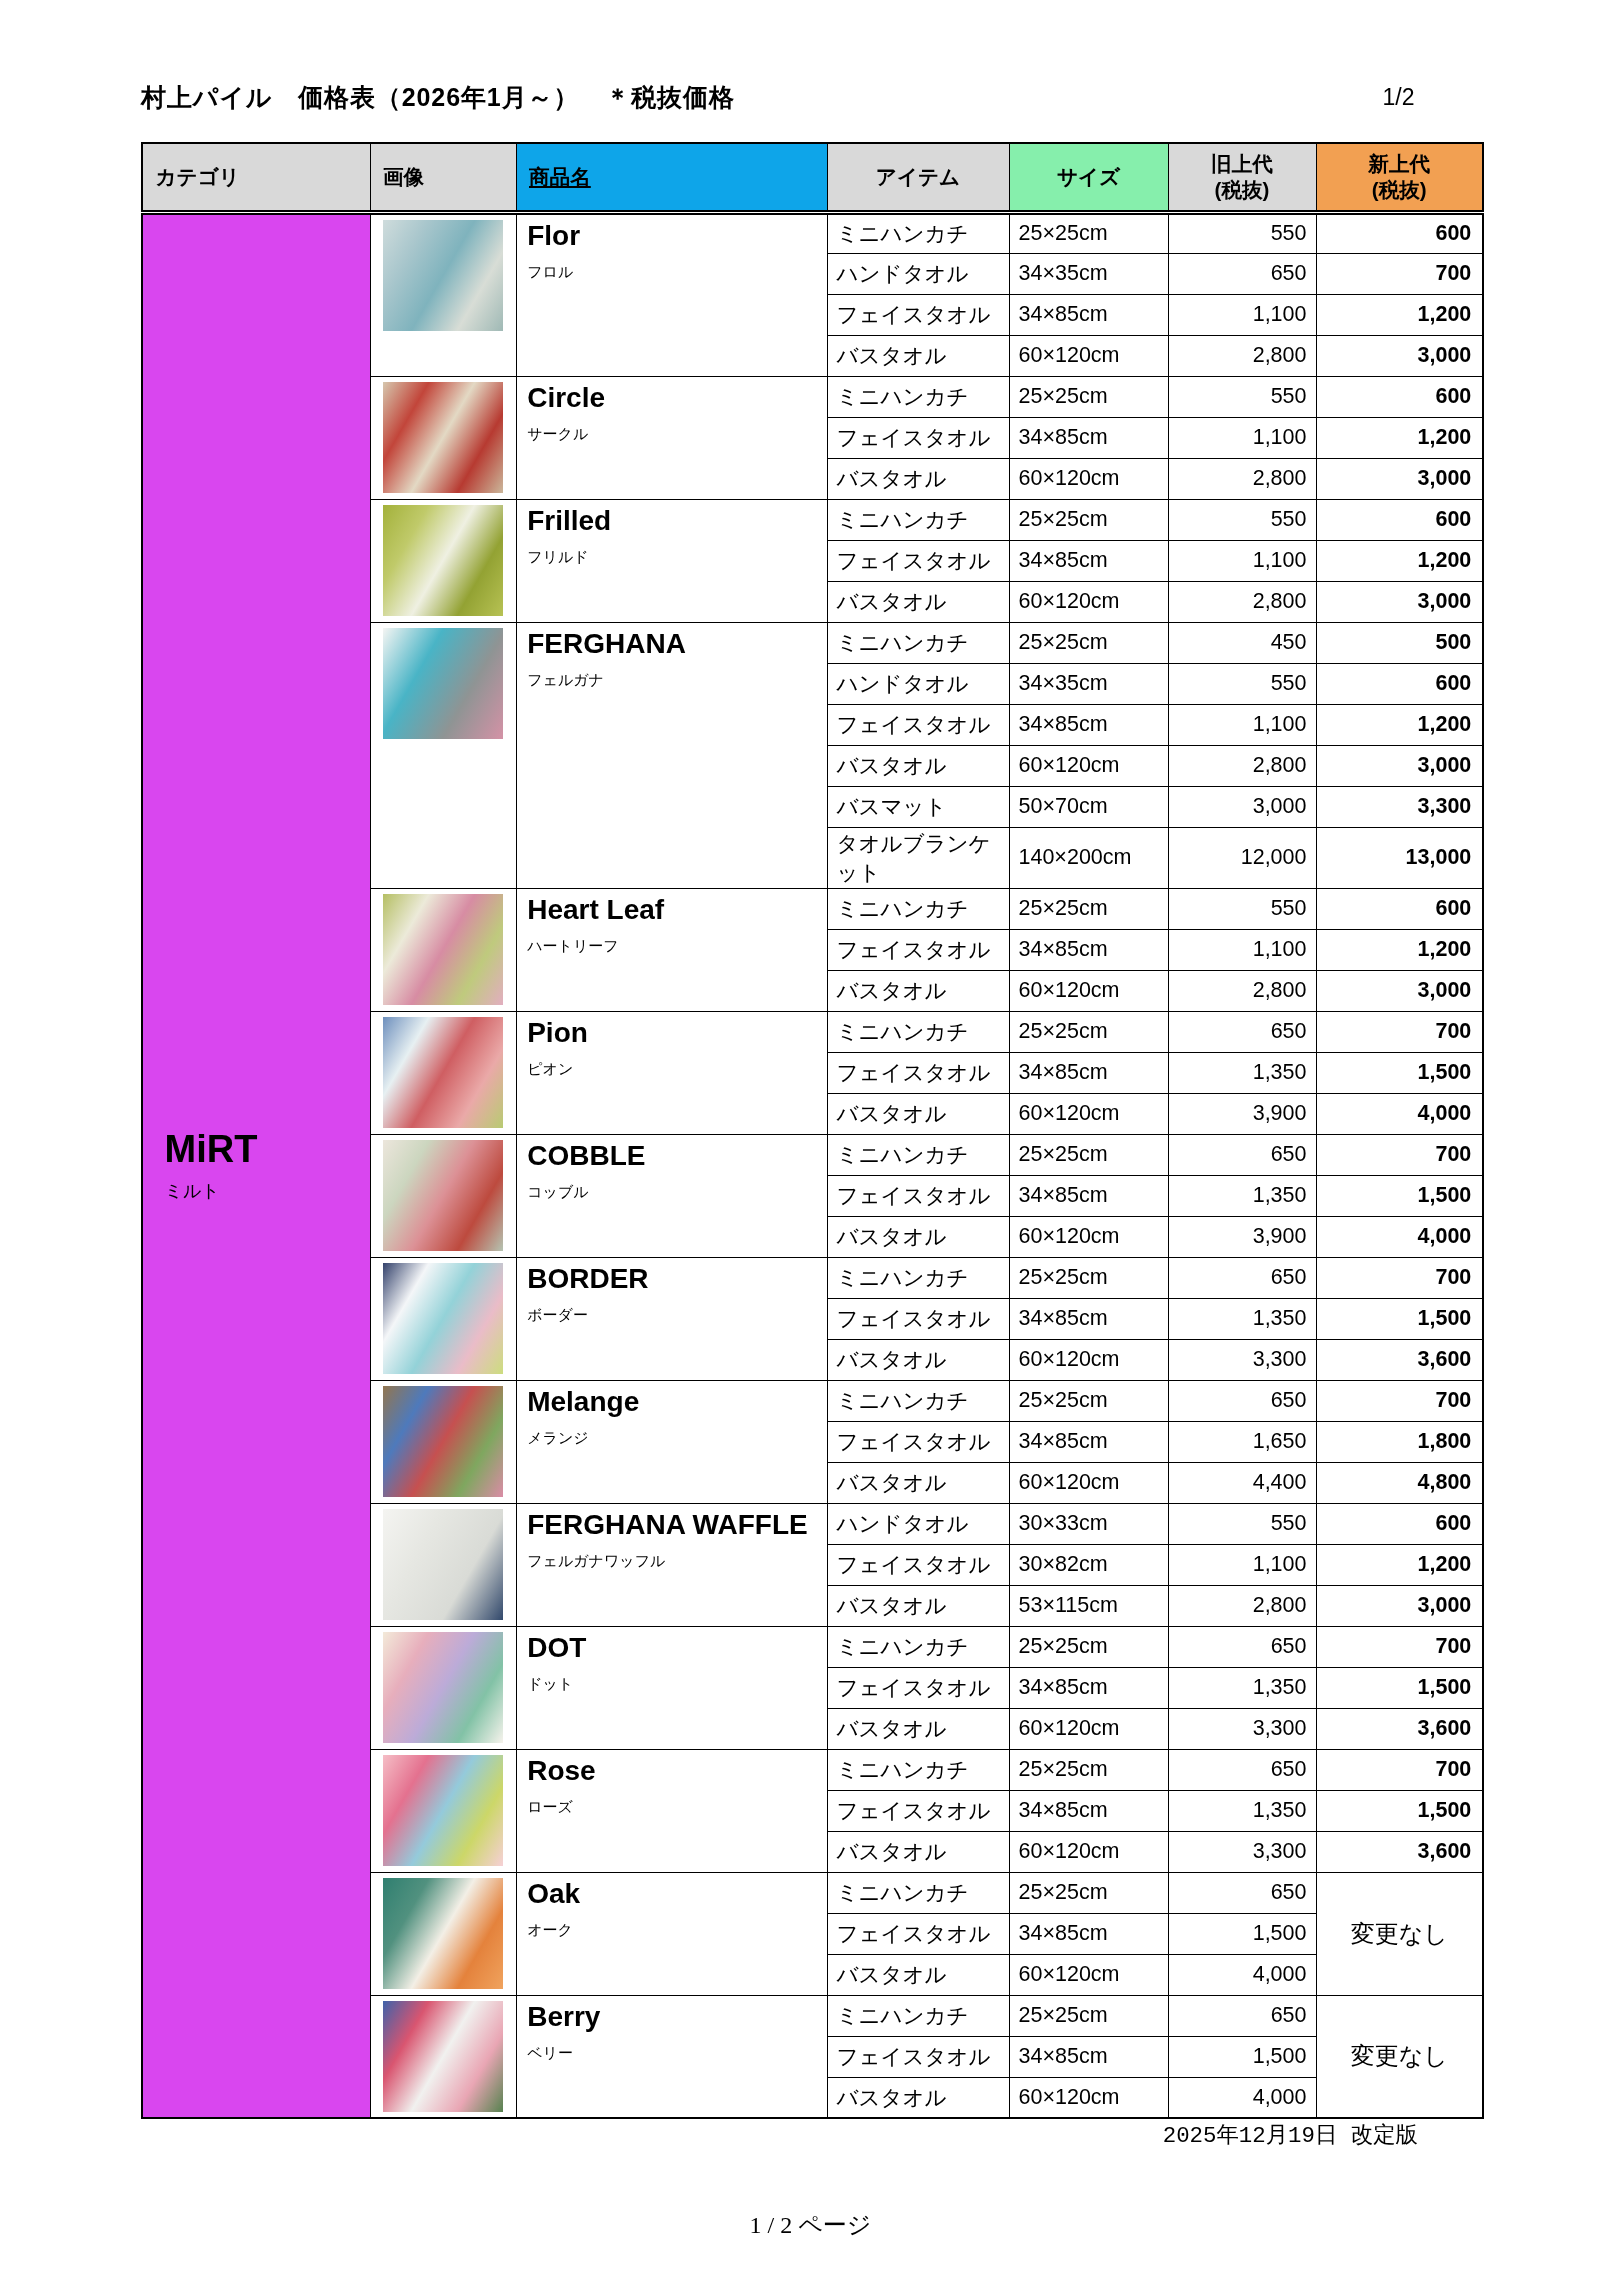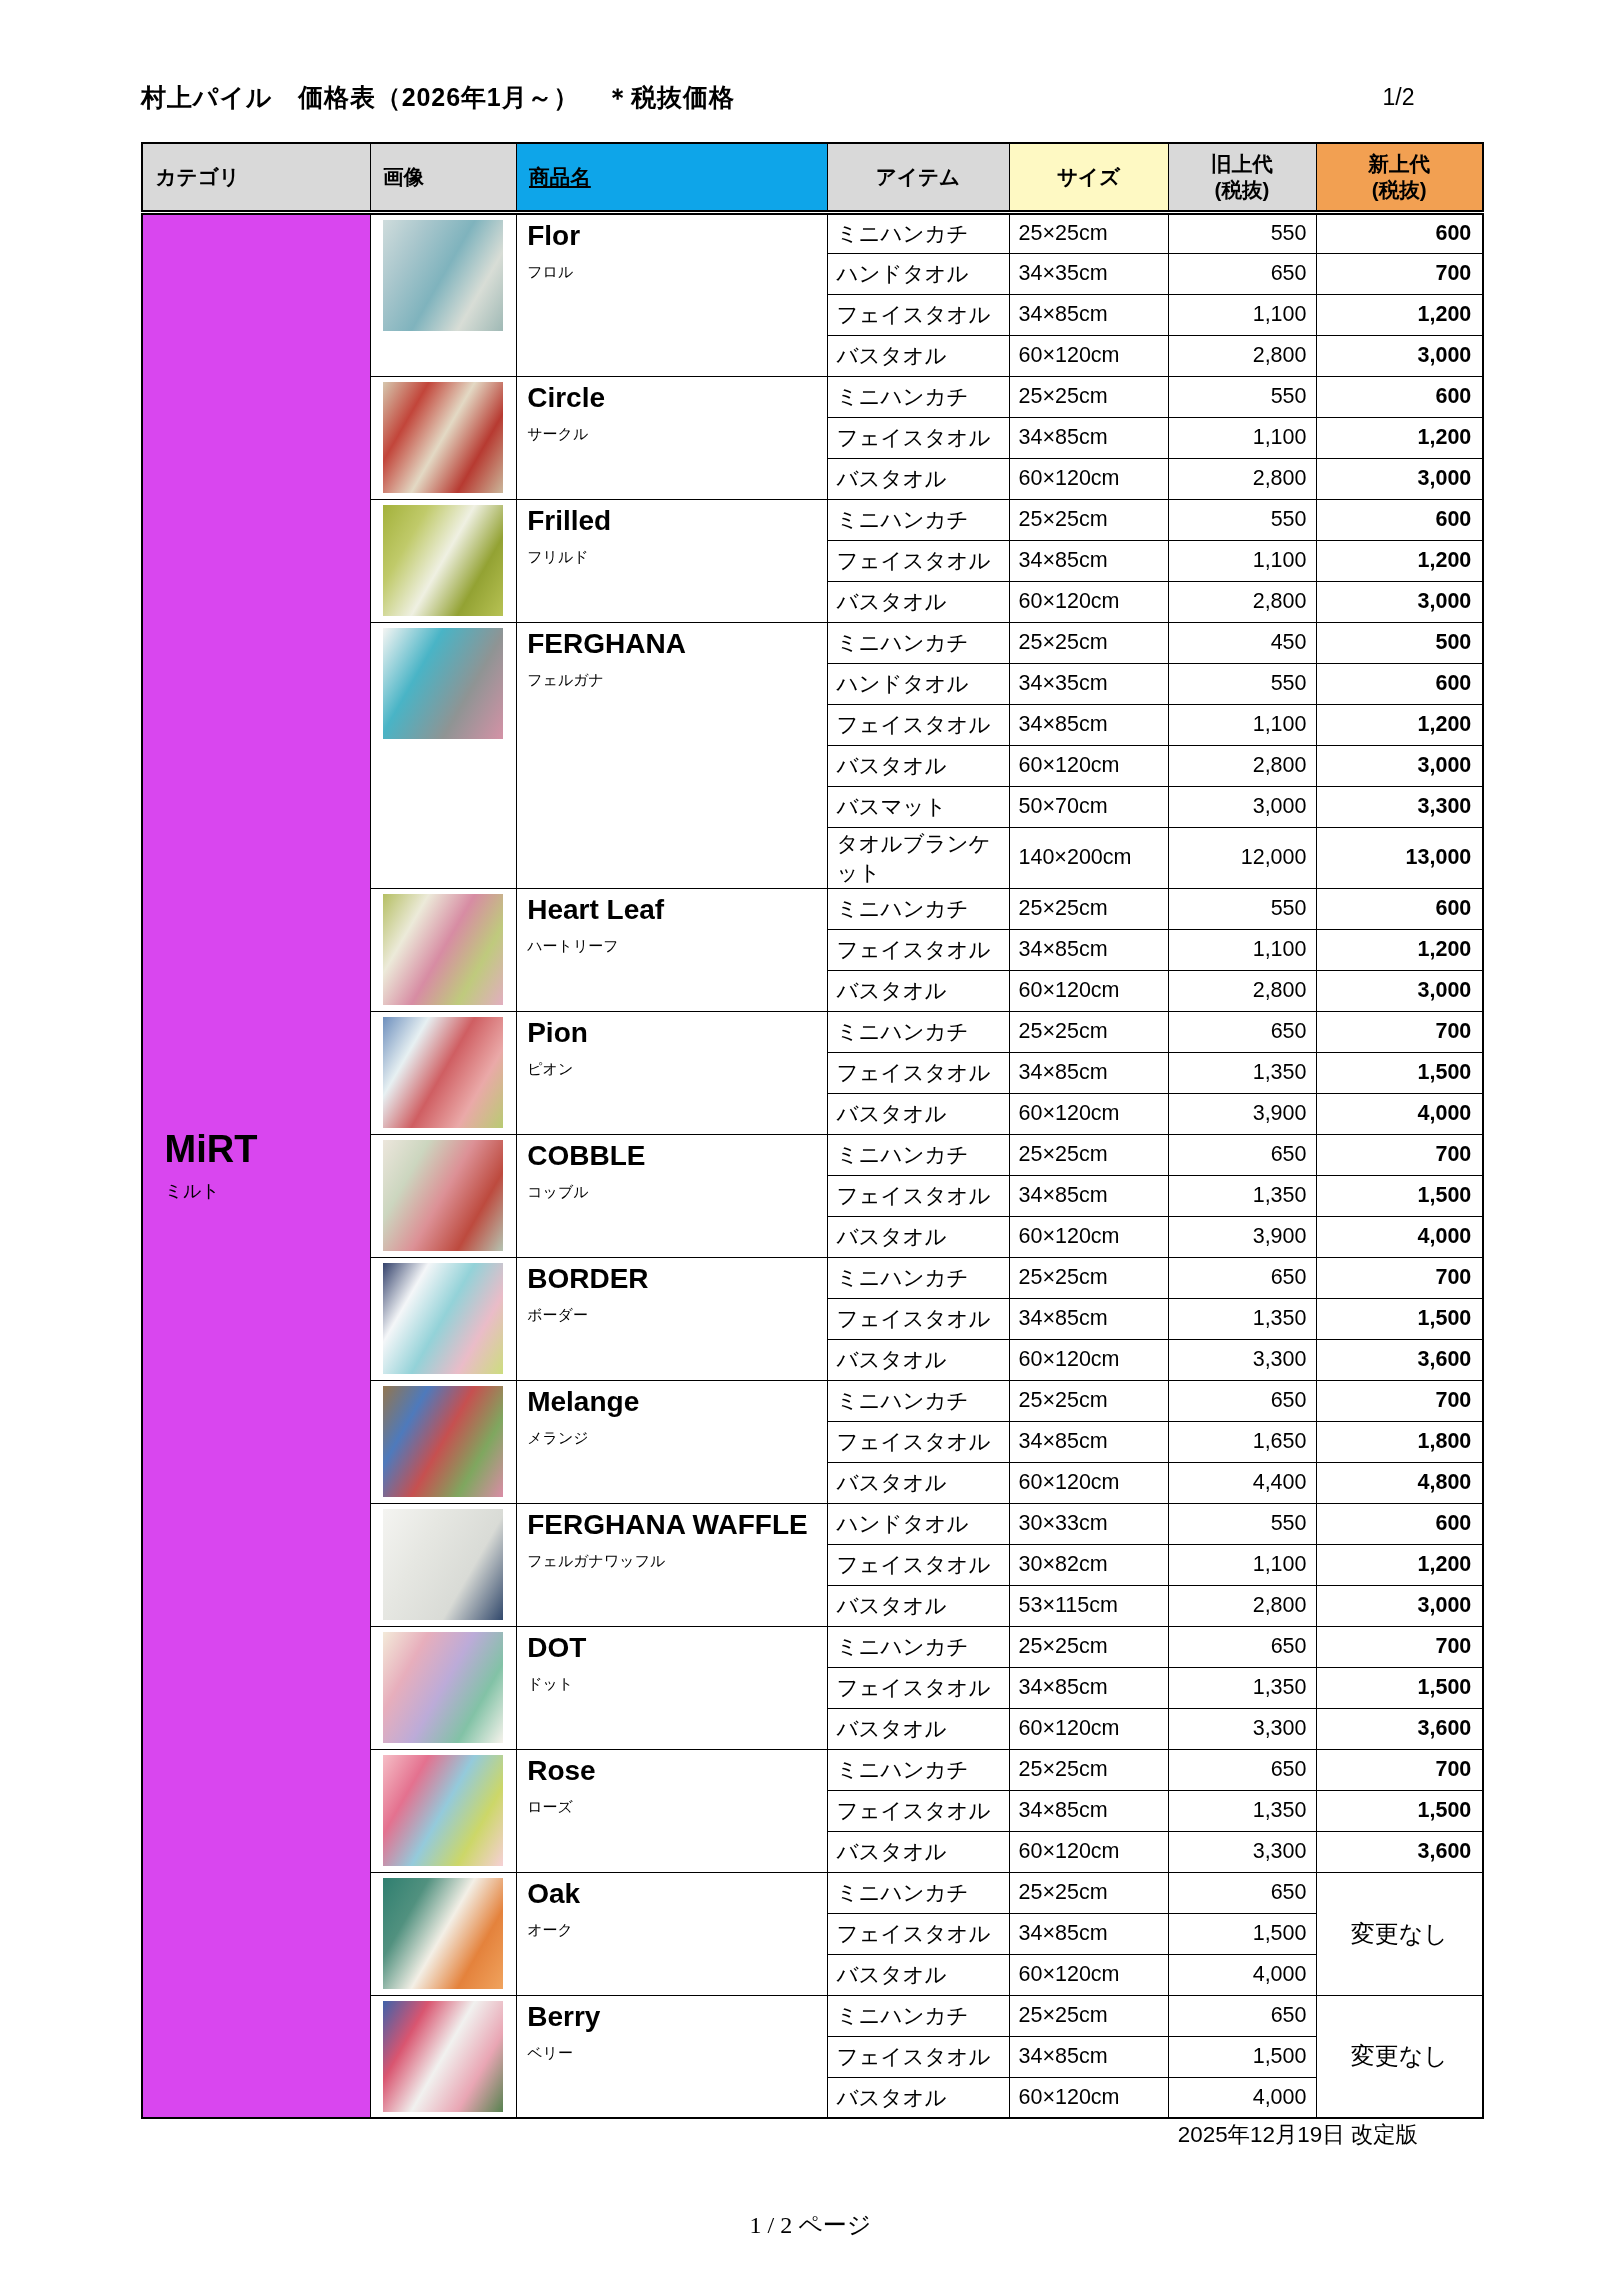--- a/index.html
+++ b/index.html
@@ -39,21 +39,21 @@
   td.product-cell{vertical-align:top;padding:5.4px 0 0 10.7px;}
   .prod-name{font-size:28px;font-weight:700;line-height:32px;}
   .prod-kana{font-size:15px;margin-top:10.7px;}
 
   td.item-cell{font-size:21.5px;padding-left:9px;vertical-align:middle;}
   td.size-cell{font-size:21.5px;padding-left:9px;vertical-align:middle;}
   td.old-cell{font-size:21.5px;text-align:right;padding-right:9px;vertical-align:middle;}
   td.new-cell{font-size:21.5px;font-weight:700;text-align:right;padding-right:10.7px;vertical-align:middle;}
   td.merged-new{font-size:24px;text-align:center;vertical-align:middle;}
 
-  .revision{position:absolute;left:141px;top:2119px;width:1277px;text-align:right;font-size:22.4px;}
+  .revision{position:absolute;left:141px;top:2119px;width:1277px;text-align:right;font-size:22.4px;font-family:Liberation Mono, monospace;}
   .page-footer{
     position:absolute;left:0;top:2209px;width:1621px;text-align:center;font-size:24px;
     font-family:"Liberation Serif","DejaVu Serif",serif;
   }
 </style>
 </head>
 <body>
 
 <div class="title">村上パイル　価格表（2026年1月～）　＊税抜価格</div>
 <div class="page-ind">1/2</div>
@@ -67,21 +67,21 @@
       <col style="width:159px">
       <col style="width:148px">
       <col style="width:167px">
   </colgroup>
   <thead>
     <tr>
       <th class="th-left" style="background: rgb(217, 217, 217);">カテゴリ</th>
       <th class="th-left" style="background: rgb(217, 217, 217);">画像</th>
       <th class="th-left" style="background: #0ea5e9; text-decoration: underline;">商品名</th>
       <th class="th-center" style="background: rgb(217, 217, 217);">アイテム</th>
-      <th class="th-center" style="background: #fef9c3;">サイズ</th>
+      <th class="th-center" style="background: #86efac;">サイズ</th>
       <th class="th-center" style="background: rgb(217, 217, 217);">
         <div class="hdr-line">旧上代</div>
         <div class="hdr-line">(税抜)</div>
       </th>
       <th class="th-center orange" style="background: rgb(242, 160, 82);">
         <div class="hdr-line">新上代</div>
         <div class="hdr-line">(税抜)</div>
       </th>
     </tr>
   </thead>

